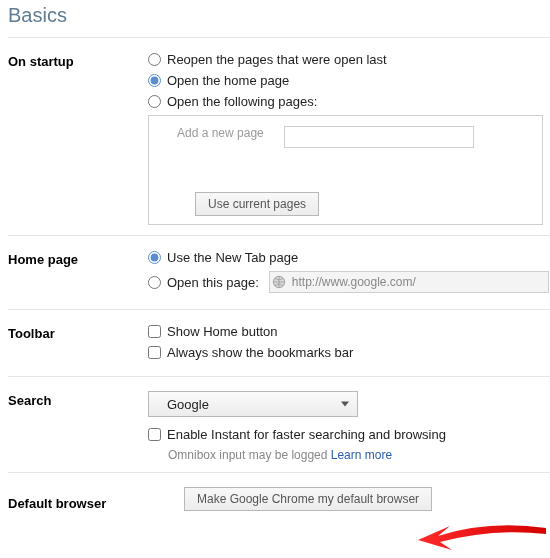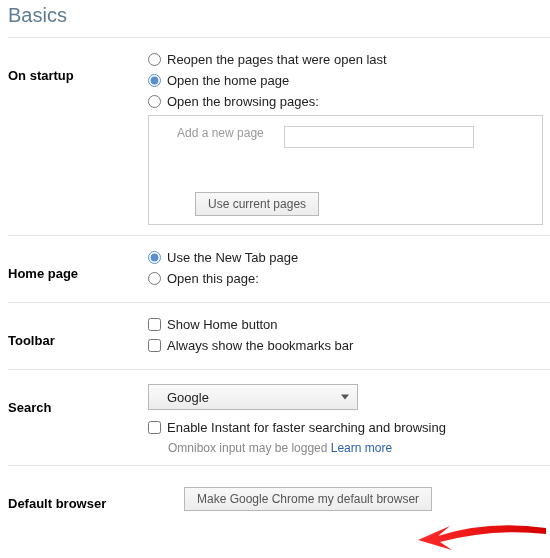--- a/index.html
+++ b/index.html
@@ -24,21 +24,20 @@
     margin: 10px 0 14px 0;
   }
   .row { display: flex; align-items: flex-start; }
   .label-col {
     width: 140px;
     flex: 0 0 140px;
     font-weight: bold;
     font-size: 13px;
     color: #000;
     padding-top: 2px;
-    margin-top: 14px;
   }
   .content-col { flex: 1 1 auto; }
   .radio-line, .check-line {
     display: flex;
     align-items: center;
     gap: 6px;
     margin-bottom: 6px;
     font-size: 13px;
   }
   input[type=radio], input[type=checkbox] {
@@ -152,21 +151,21 @@
       <label class="radio-line">
         <input type="radio" name="startup" style="">
         <span>Reopen the pages that were open last</span>
       </label>
       <label class="radio-line">
         <input type="radio" name="startup" checked="" style="">
         <span>Open the home page</span>
       </label>
       <label class="radio-line">
         <input type="radio" name="startup" style="">
-        <span>Open the browsing pages:</span>
+        <span>Open the following pages:</span>
       </label>
       <div class="pages-box">
         <div class="add-page-row">
           <span class="add-page-text">Add a new page</span>
           <input class="url-input-small" type="text" style="">
         </div>
         <div class="use-current-wrap">
           <button class="btn">Use current pages</button>
         </div>
       </div>
@@ -178,20 +177,27 @@
   <div class="row">
     <div class="label-col">Home page</div>
     <div class="content-col">
       <label class="radio-line">
         <input type="radio" name="homepage" checked="" style="">
         <span>Use the New Tab page</span>
       </label>
       <div class="radio-line">
         <input type="radio" name="homepage" style="">
         <span>Open this page:</span>
+        <span class="homepage-url-wrap">
+          <svg class="globe-icon" viewBox="0 0 16 16">
+            <circle cx="8" cy="8" r="6.5" fill="#d9d9d9" stroke="#9a9a9a"></circle>
+            <path d="M1.5 8 h13 M8 1.5 v13 M3 4 q5 3 10 0 M3 12 q5 -3 10 0" stroke="#9a9a9a" fill="none" stroke-width="0.8"></path>
+          </svg>
+          <input class="homepage-url-input" type="text" disabled="" value="http://www.google.com/" style="">
+        </span>
       </div>
     </div>
   </div>
 
   <hr class="hsep">
 
   <div class="row">
     <div class="label-col">Toolbar</div>
     <div class="content-col">
       <label class="check-line">

